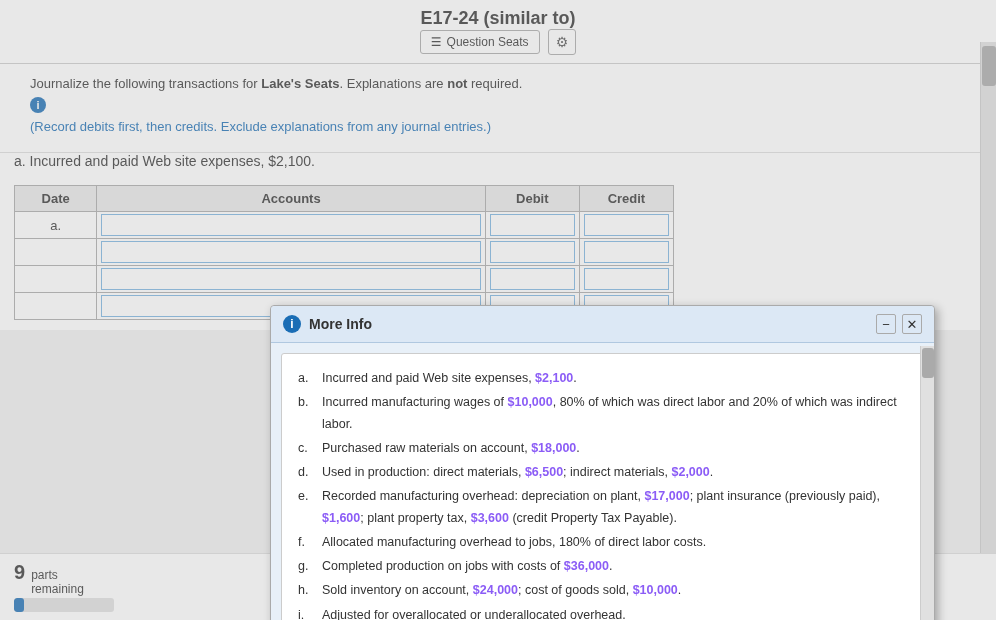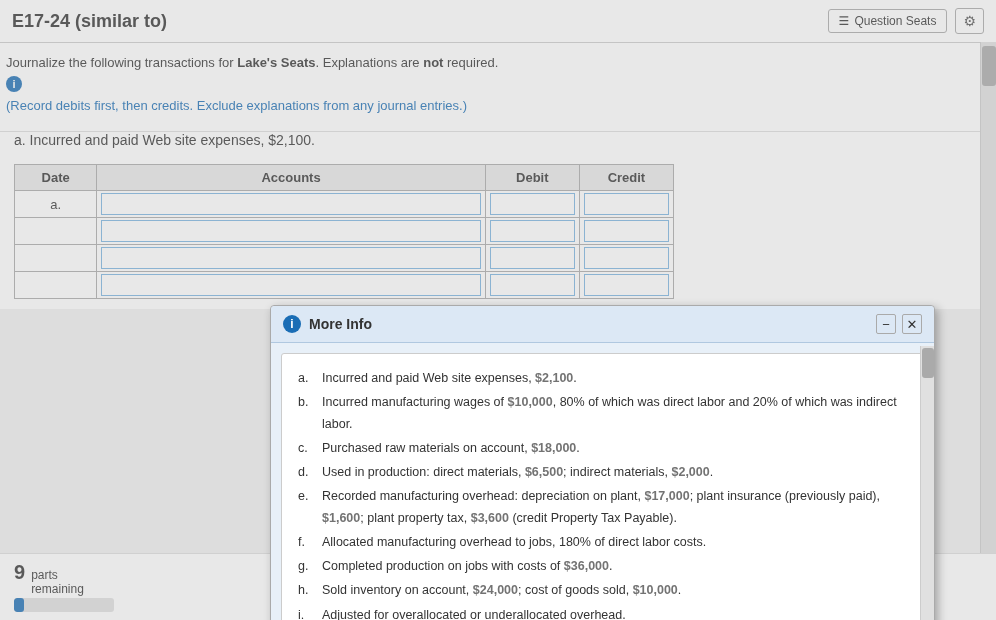--- a/index.html
+++ b/index.html
@@ -14,20 +14,21 @@
     }
 
     
     .top-bar {
       display: flex;
       align-items: center;
       justify-content: space-between;
       background: #fff;
       border-bottom: 1px solid #ccc;
       padding: 8px 12px;
+      flex-direction: column;
     }
     .top-bar-title {
       font-size: 18px;
       font-weight: bold;
       color: #333;
     }
     .top-bar-right {
       display: flex;
       align-items: center;
       gap: 8px;
@@ -50,21 +51,21 @@
       padding: 4px 7px;
       cursor: pointer;
       border-radius: 3px;
       font-size: 14px;
       color: #555;
     }
 
     
     .main-content {
       background: #fff;
-      padding: 12px 6px;
+      padding: 12px 30px;
       border-bottom: 1px solid #ddd;
     }
     .instruction-text {
       font-size: 13px;
       color: #333;
       margin-bottom: 6px;
     }
     .instruction-text span.bold {
       font-weight: bold;
     }
@@ -300,21 +301,21 @@
       margin-bottom: 3px;
     }
     .modal-body ol li .letter {
       font-weight: normal;
       min-width: 16px;
     }
     .modal-body ol li .content {
       flex: 1;
     }
     .highlight-amount {
-      color: #737373;
+      color: #8b5cf6;
       font-weight: bold;
     }
     .modal-scrollbar {
       position: absolute;
       right: 0;
       top: 40px;
       bottom: 0;
       width: 14px;
       background: #e0e0e0;
       border-left: 1px solid #ccc;

